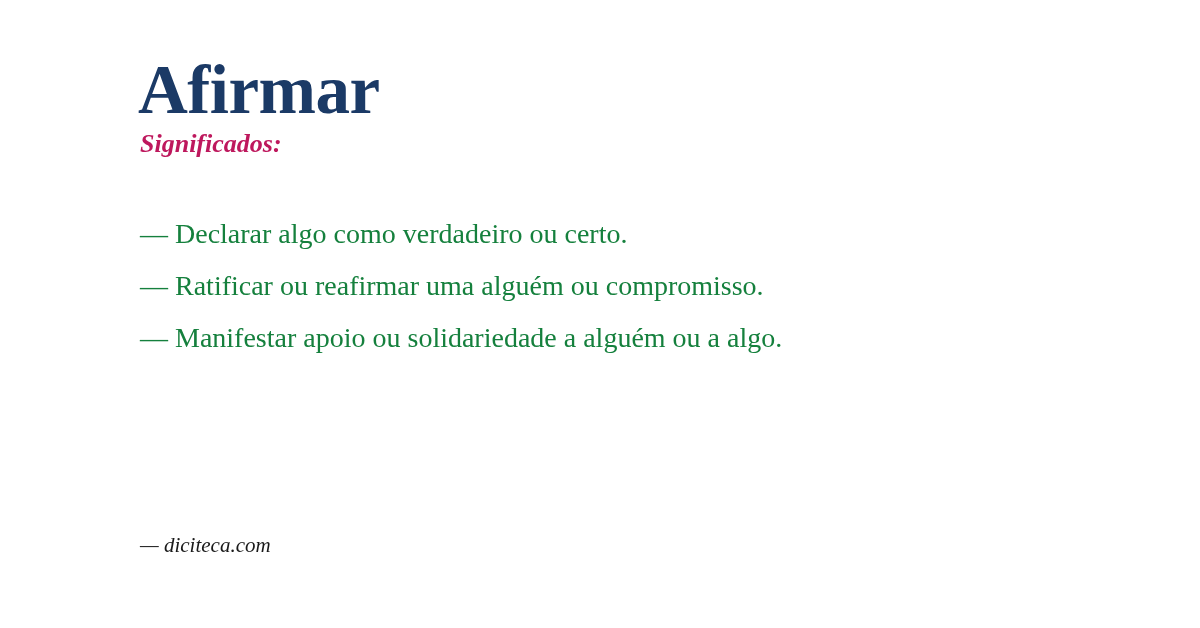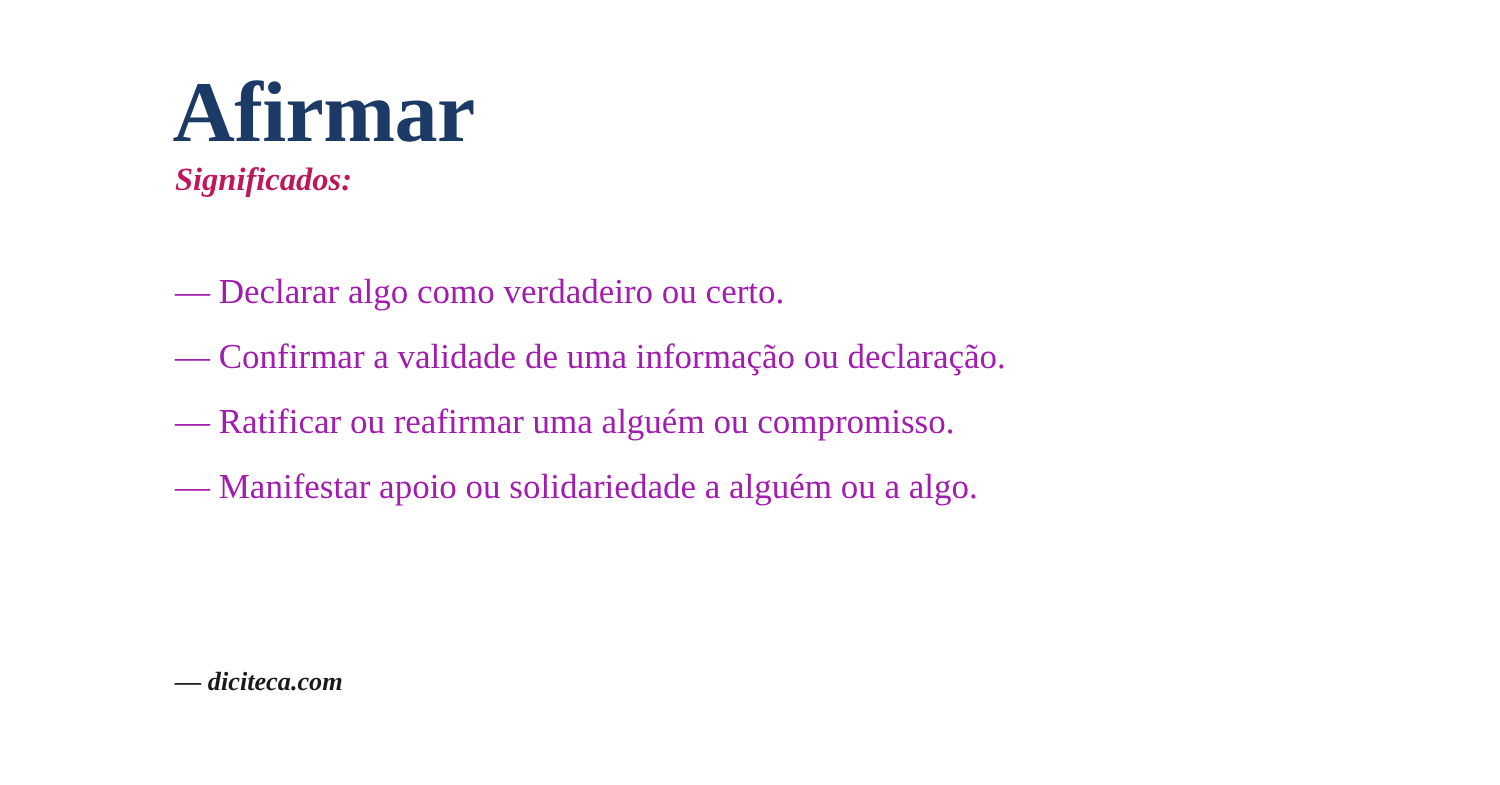--- a/index.html
+++ b/index.html
@@ -52,52 +52,51 @@
     top: 216px;
     width: 940px;
     margin: 0;
     padding: 0;
     list-style: none;
   }
   .meaning-item {
     font-family: "Liberation Serif", "DejaVu Serif", serif;
     font-size: 28px;
     line-height: 1.25;
-    color: #a21caf;
+    color: #15803d;
     margin: 0 0 17px 0;
     text-indent: 0;
   }
   .meaning-item:last-child {
     margin-bottom: 0;
   }
   .attribution {
     position: absolute;
     left: 140px;
     top: 533px;
     margin: 0;
     font-family: "Liberation Serif", "DejaVu Serif", serif;
-    font-weight: bold;
+    font-weight: normal;
     font-style: italic;
     font-size: 21px;
     line-height: 1.2;
     color: #1a1a1a;
     white-space: nowrap;
   }
 </style>
 </head>
 <body>
 
 <div class="card">
 
   <h1 class="word-title">Afirmar</h1>
 
   <div class="subtitle">Significados:</div>
 
   <ul class="meanings">
     <li class="meaning-item">— Declarar algo como verdadeiro ou certo.</li>
-    <li class="meaning-item">— Confirmar a validade de uma informação ou declaração.</li>
     <li class="meaning-item">— Ratificar ou reafirmar uma alguém ou compromisso.</li>
     <li class="meaning-item">— Manifestar apoio ou solidariedade a alguém ou a algo.</li>
   </ul>
 
   <div class="attribution">— diciteca.com</div>
 
 </div>
 
 </body></html>

